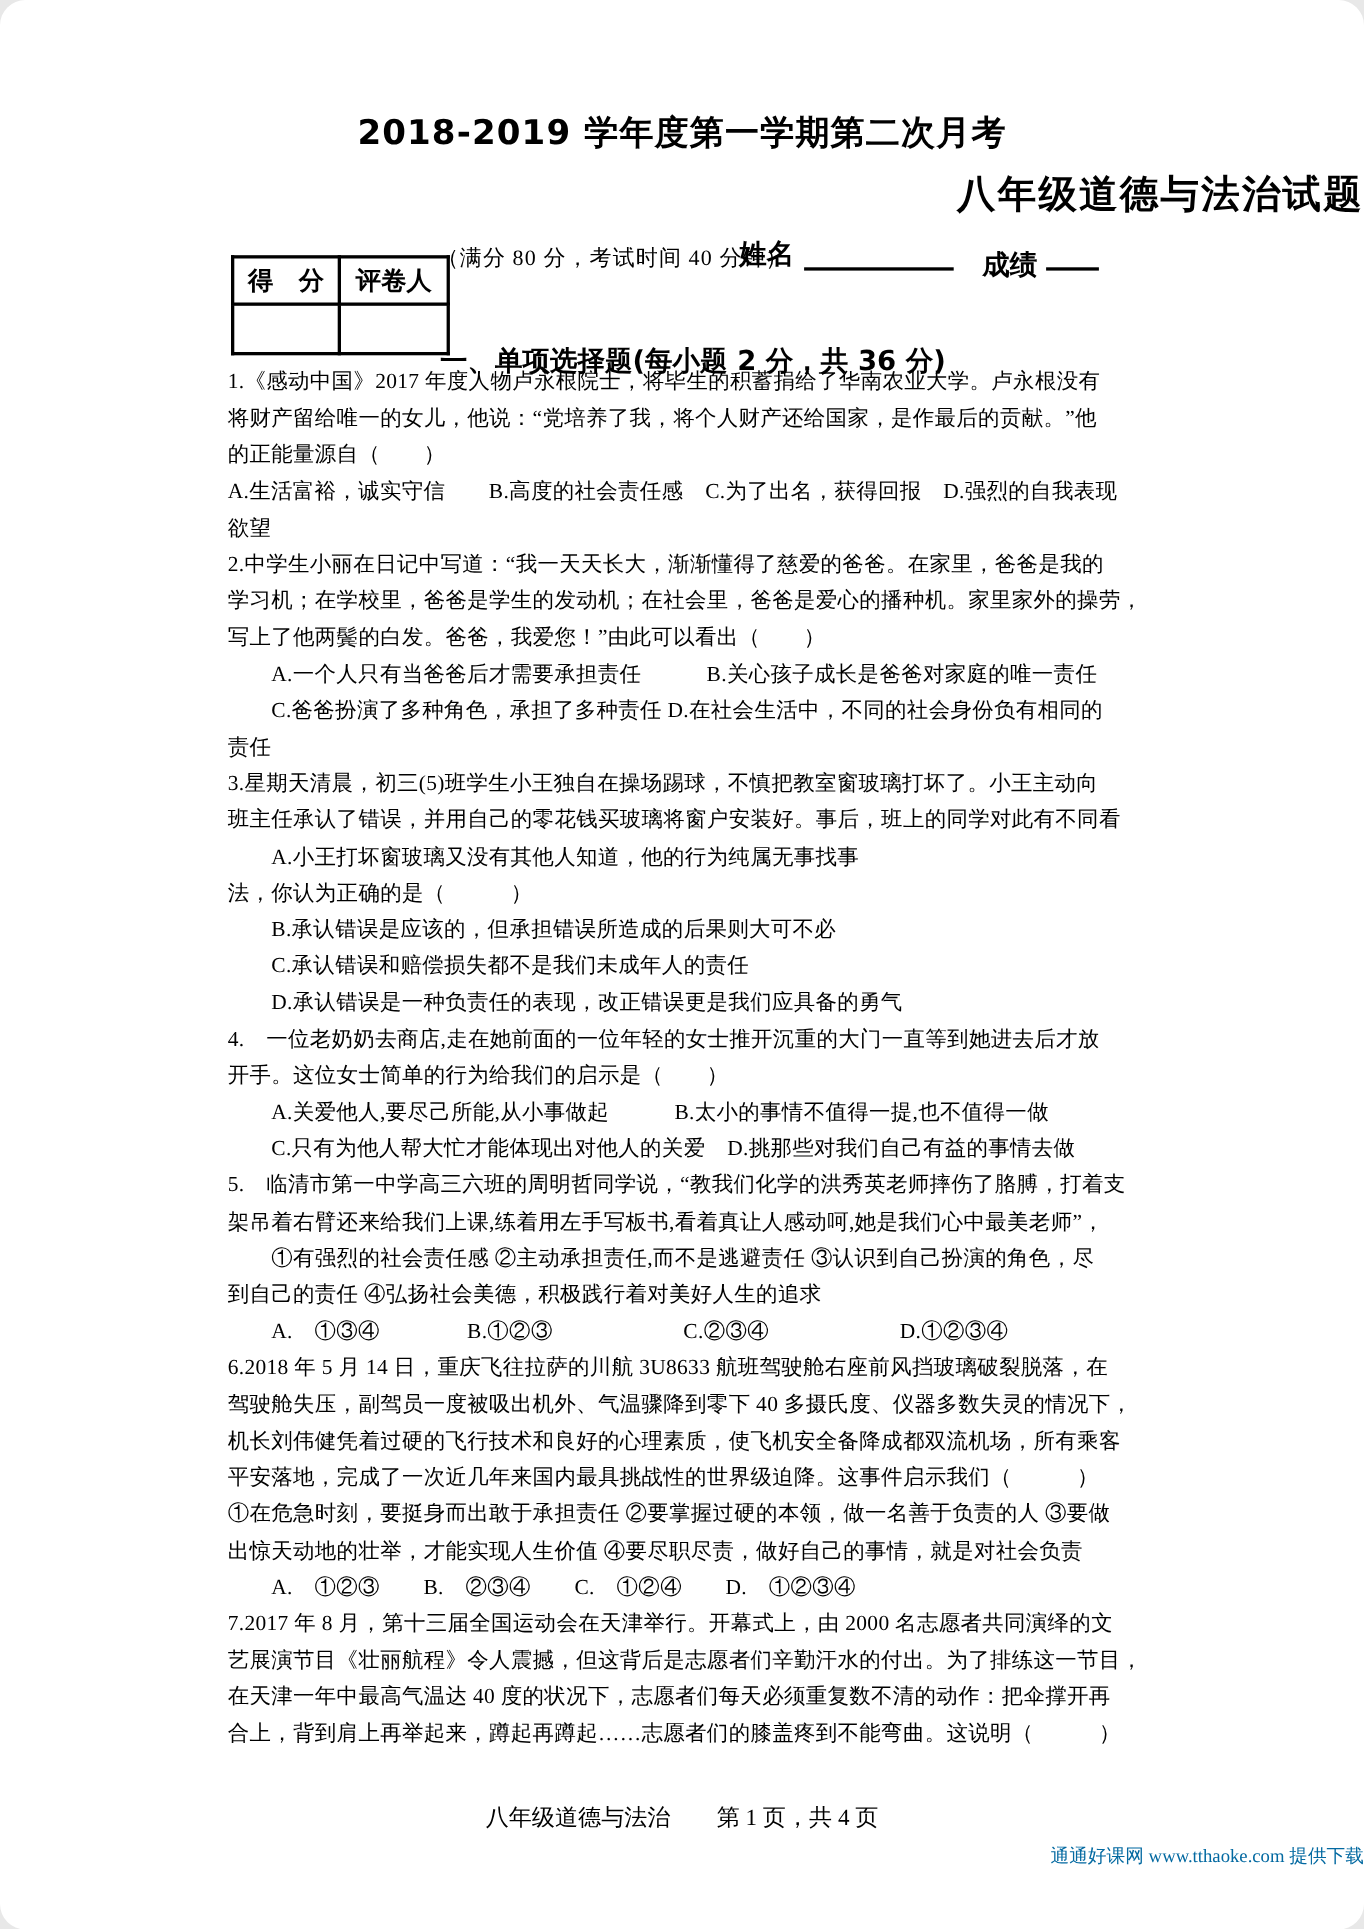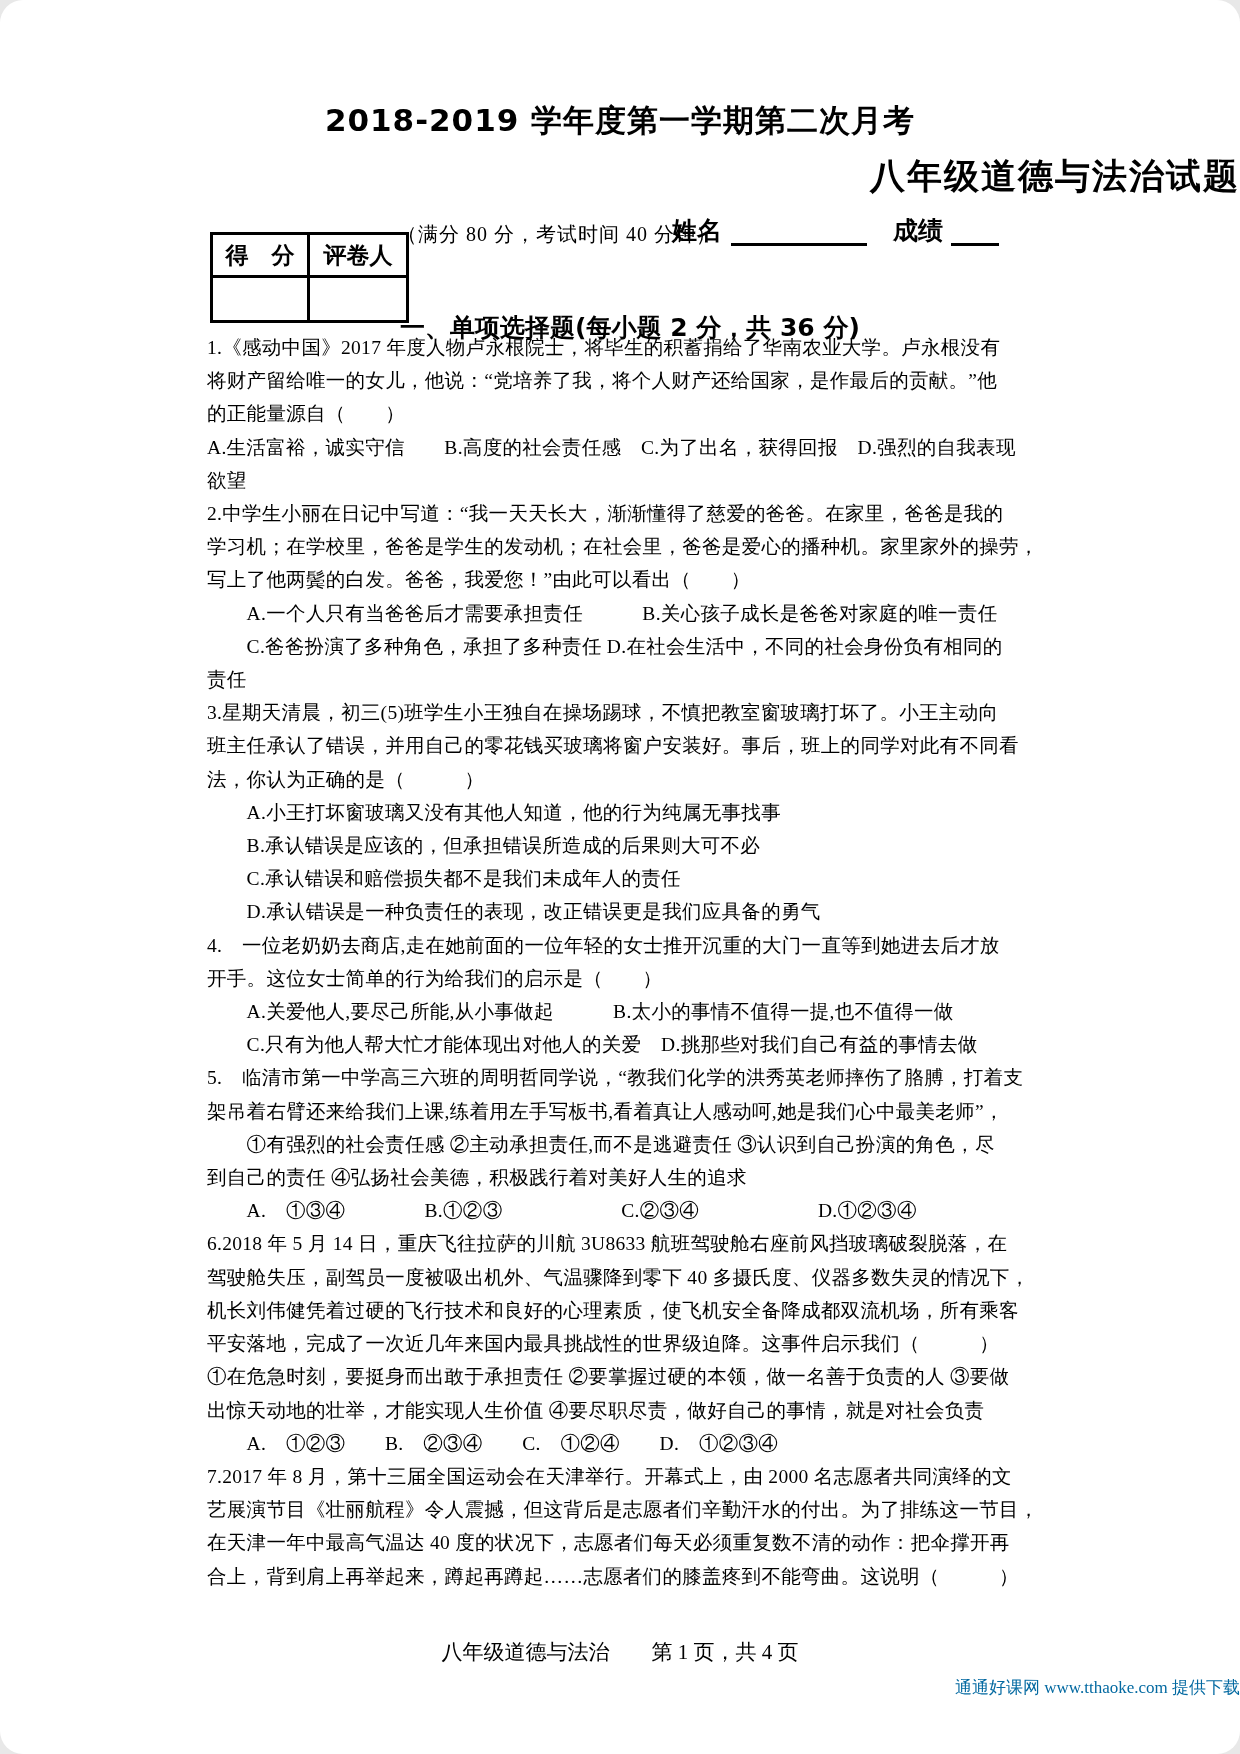--- a/index.html
+++ b/index.html
@@ -32,21 +32,21 @@
   .name-label{
     position:absolute;left:672px;top:214px;
     font-family:"DejaVu Sans","Liberation Sans",sans-serif;
     font-weight:bold;font-size:25px;
   }
   .name-blank{
     position:absolute;left:731px;top:216px;
     width:136px;height:27px;border-bottom:3px solid #000;
   }
   .score-label{
-    position:absolute;left:893px;top:214px;
+    position:absolute;left:893px;top:224px;
     font-family:"DejaVu Sans","Liberation Sans",sans-serif;
     font-weight:bold;font-size:25px;
   }
   .score-blank{
     position:absolute;left:951px;top:216px;
     width:48px;height:27px;border-bottom:3px solid #000;
   }
   table.score-table{
     position:absolute;left:210px;top:232px;
     border-collapse:collapse;
@@ -120,22 +120,22 @@
       <div class="qline">A.生活富裕，诚实守信　　B.高度的社会责任感　C.为了出名，获得回报　D.强烈的自我表现</div>
       <div class="qline">欲望</div>
       <div class="qline">2.中学生小丽在日记中写道：“我一天天长大，渐渐懂得了慈爱的爸爸。在家里，爸爸是我的</div>
       <div class="qline">学习机；在学校里，爸爸是学生的发动机；在社会里，爸爸是爱心的播种机。家里家外的操劳，</div>
       <div class="qline">写上了他两鬓的白发。爸爸，我爱您！”由此可以看出（　　）</div>
       <div class="qline">　　A.一个人只有当爸爸后才需要承担责任　　　B.关心孩子成长是爸爸对家庭的唯一责任</div>
       <div class="qline">　　C.爸爸扮演了多种角色，承担了多种责任 D.在社会生活中，不同的社会身份负有相同的</div>
       <div class="qline">责任</div>
       <div class="qline">3.星期天清晨，初三(5)班学生小王独自在操场踢球，不慎把教室窗玻璃打坏了。小王主动向</div>
       <div class="qline">班主任承认了错误，并用自己的零花钱买玻璃将窗户安装好。事后，班上的同学对此有不同看</div>
+      <div class="qline">　　A.小王打坏窗玻璃又没有其他人知道，他的行为纯属无事找事</div>
       <div class="qline">法，你认为正确的是（　　　）</div>
-      <div class="qline">　　A.小王打坏窗玻璃又没有其他人知道，他的行为纯属无事找事</div>
       <div class="qline">　　B.承认错误是应该的，但承担错误所造成的后果则大可不必</div>
       <div class="qline">　　C.承认错误和赔偿损失都不是我们未成年人的责任</div>
       <div class="qline">　　D.承认错误是一种负责任的表现，改正错误更是我们应具备的勇气</div>
       <div class="qline">4.　一位老奶奶去商店,走在她前面的一位年轻的女士推开沉重的大门一直等到她进去后才放</div>
       <div class="qline">开手。这位女士简单的行为给我们的启示是（　　）</div>
       <div class="qline">　　A.关爱他人,要尽己所能,从小事做起　　　B.太小的事情不值得一提,也不值得一做</div>
       <div class="qline">　　C.只有为他人帮大忙才能体现出对他人的关爱　D.挑那些对我们自己有益的事情去做</div>
       <div class="qline">5.　临清市第一中学高三六班的周明哲同学说，“教我们化学的洪秀英老师摔伤了胳膊，打着支</div>
       <div class="qline">架吊着右臂还来给我们上课,练着用左手写板书,看着真让人感动呵,她是我们心中最美老师”，</div>
       <div class="qline">　　①有强烈的社会责任感 ②主动承担责任,而不是逃避责任 ③认识到自己扮演的角色，尽</div>

